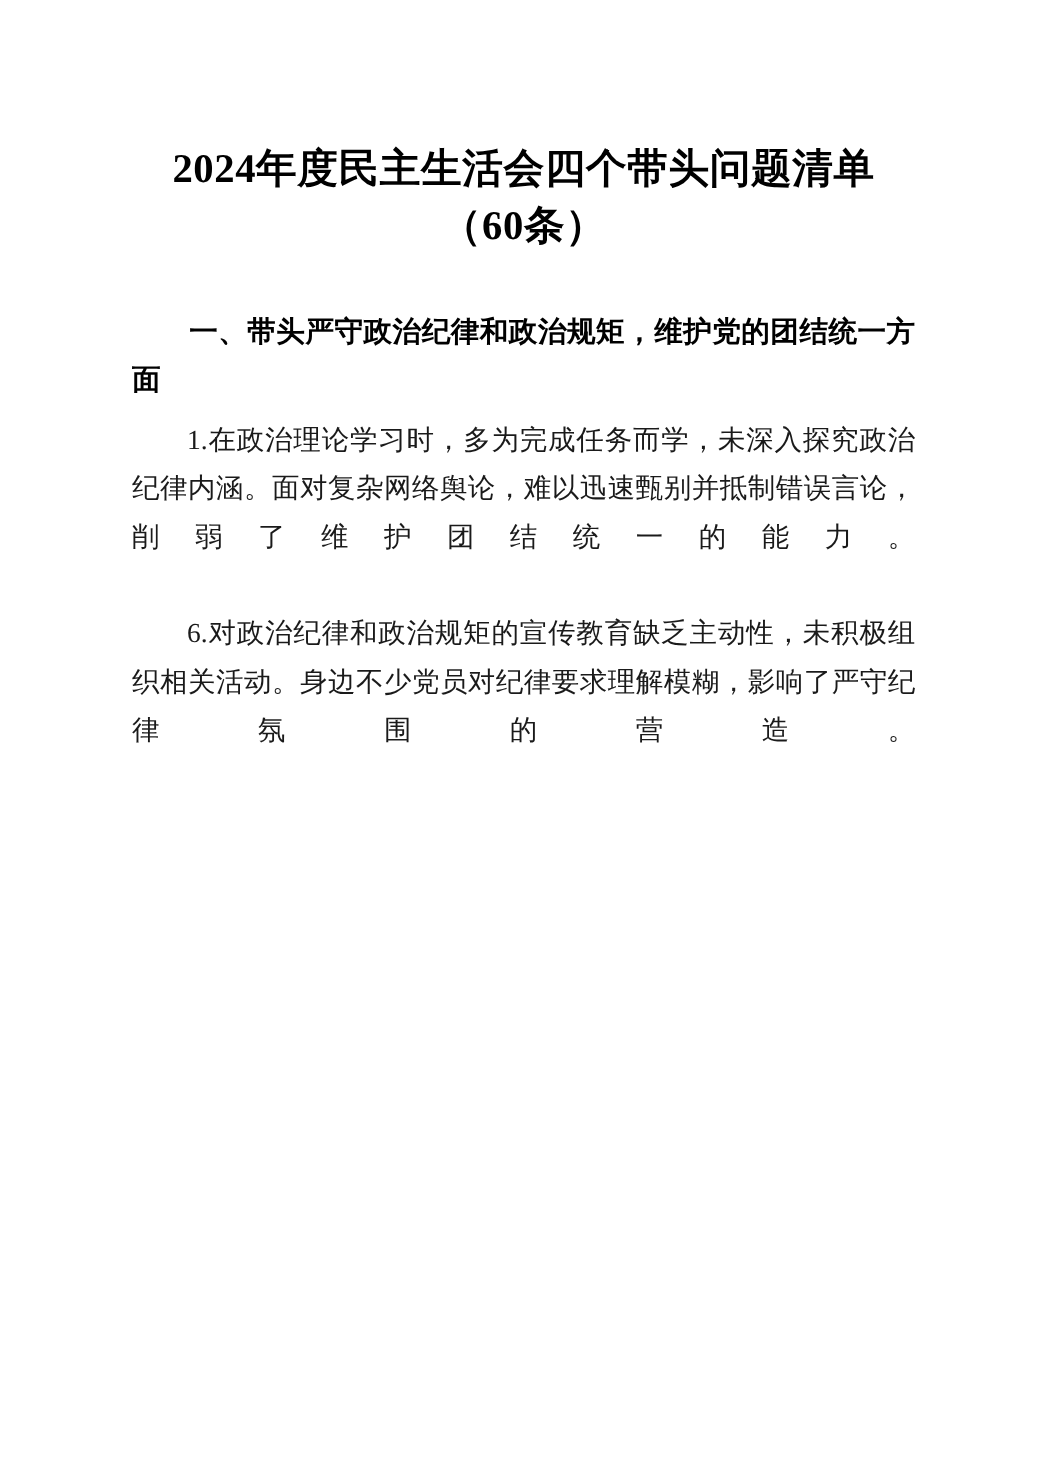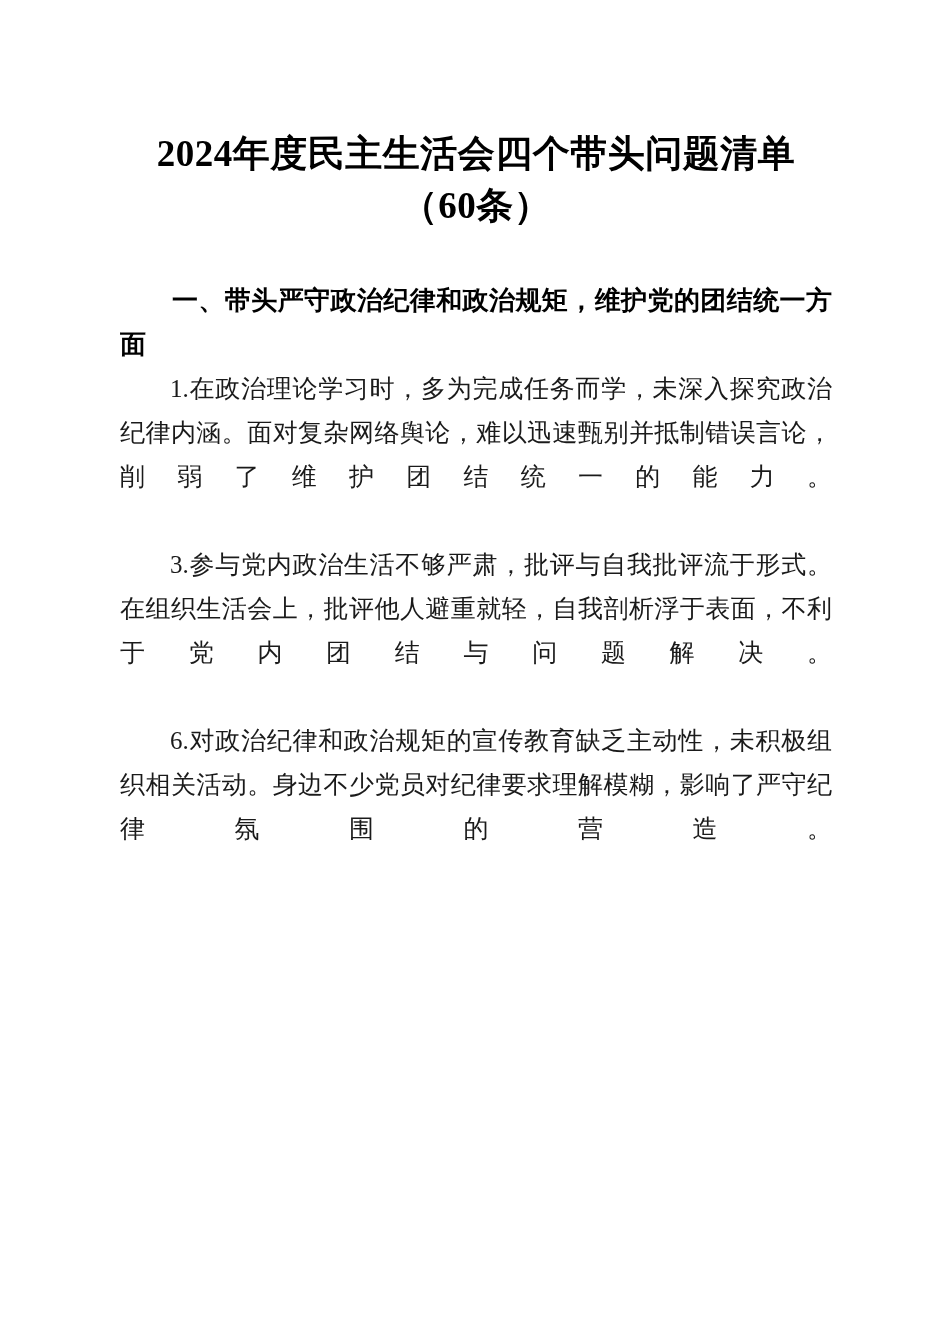--- a/index.html
+++ b/index.html
@@ -42,21 +42,21 @@
     letter-spacing: 0.5px;
     color: #000000;
     padding-top: 128px;
     -webkit-font-smoothing: antialiased;
   }
 
   
   .section-heading {
     margin: 0;
     padding: 0;
-    font-family: Liberation Serif, serif;
+    font-family: Liberation Sans, sans-serif;
     font-weight: bold;
     font-size: 26px;
     line-height: 44px;
     text-align: justify;
     text-justify: inter-character;
     text-indent: 52px;
     color: #000000;
     margin-top: 47px;
   }
 
@@ -78,21 +78,21 @@
     text-indent: 50px;
     color: #1a1a1a;
     word-break: break-all;
   }
 
   .body-item .num {
     font-family: "Liberation Serif", "DejaVu Serif", serif;
   }
 
   .body-item:first-child {
-    margin-top: 0;
+    margin-top: 12px;
   }
 
   
   .body-item::after {
     content: "";
     display: inline-block;
     width: 100%;
   }
 </style>
 </head>
@@ -103,21 +103,20 @@
 
     <h1 class="doc-title">2024年度民主生活会四个带头问题清单（60条）</h1>
 
     <h2 class="section-heading">一、带头严守政治纪律和政治规矩，维护党的团结统一方面</h2>
 
     <div class="body-list">
 
       <p class="body-item"><span class="num">1.</span><span class="txt">在政治理论学习时，多为完成任务而学，未深入探究政治纪律内涵。面对复杂网络舆论，难以迅速甄别并抵制错误言论，削弱了维护团结统一的能力。</span></p>
 
 
-      <p class="body-item"><span class="num">3.</span><span class="txt">参与党内政治生活不够严肃，批评与自我批评流于形式。在组织生活会上，批评他人避重就轻，自我剖析浮于表面，不利于党内团结与问题解决。</span></p>
 
 
 
       <p class="body-item"><span class="num">6.</span><span class="txt">对政治纪律和政治规矩的宣传教育缺乏主动性，未积极组织相关活动。身边不少党员对纪律要求理解模糊，影响了严守纪律氛围的营造。</span></p>
 
     </div>
   </div>
 </div>
 
 </body></html>

